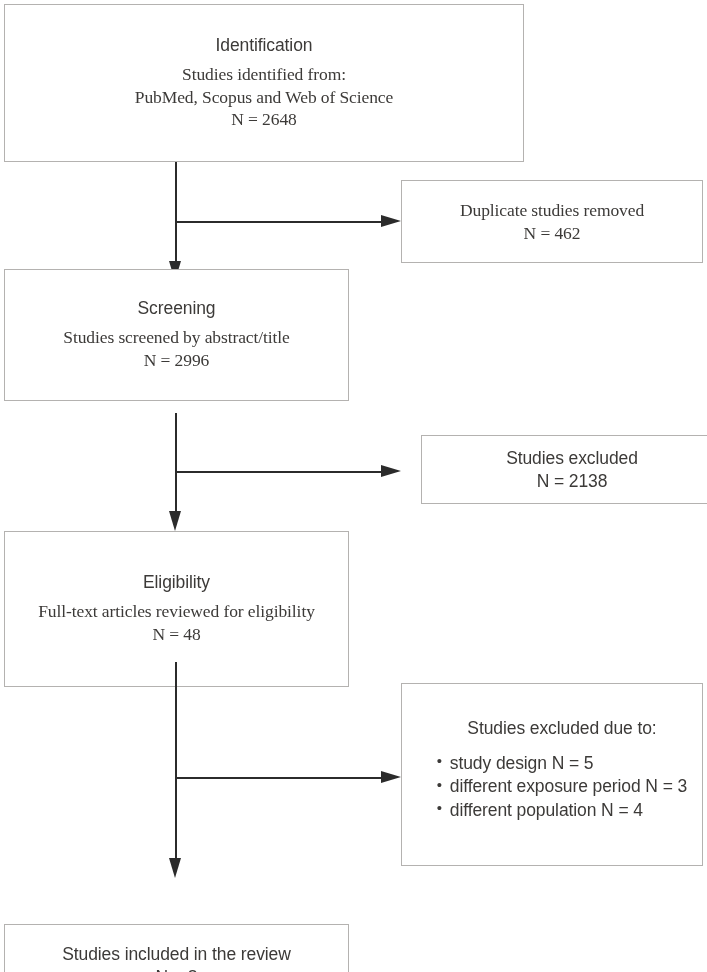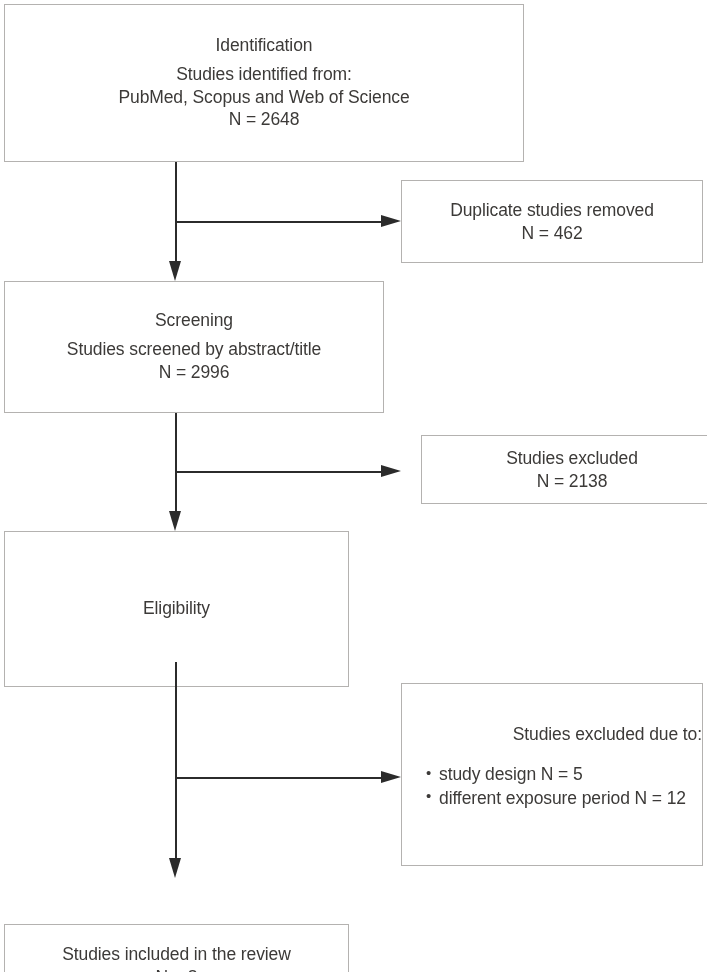--- a/index.html
+++ b/index.html
@@ -46,44 +46,44 @@
   }
 
   .box-body {
     font-size: 17.5px;
     line-height: 1.30;
     color: #3c3a38;
     white-space: pre-line;
   }
 
   
-  .stage-label + .box-body { margin-top: 6px; }
+  .stage-label + .box-body { margin-top: 6px; font-family: Liberation Serif, serif; }
 
   
   #box-identification { left: 4px;  top: 4px;   width: 520px; height: 158px; }
-  #box-screening     { left: 4px;  top: 281px; width: 380px; height: 132px; }
+  #box-screening     { left: 4px;  top: 269px; width: 345px; height: 132px; }
   #box-eligibility   { left: 4px;  top: 531px; width: 345px; height: 156px; }
   #box-included      { left: 4px;  top: 924px; width: 345px; height: 84px;  }
 
   
-  #box-duplicates    { left: 401px; top: 180px; width: 302px; height: 83px; }
+  #box-duplicates    { left: 401px; top: 180px; width: 302px; height: 83px; font-family: Liberation Serif, serif; }
   #box-excluded      { left: 421px; top: 435px; width: 302px; height: 69px; }
   #box-excl-reasons  { left: 401px; top: 683px; width: 302px; height: 183px;
-                       align-items: flex-end; justify-content: center;
+                       align-items: center; justify-content: center;
                        text-align: left; padding: 0 0 0 20px; }
 
   
   .reasons-title {
     font-size: 17.5px;
     line-height: 1.30;
     margin-bottom: 2px;
   }
   .reasons-list {
     list-style: none;
-    margin: 16px;
+    margin: 10px;
     padding: 0;
   }
   .reasons-list li {
     font-size: 17.5px;
     line-height: 1.34;
     position: relative;
     padding-left: 13px;
     white-space: pre;
   }
   .reasons-list li::before {
@@ -180,32 +180,35 @@
   <div class="arrow-right" id="arrowr-2"></div>
   <div class="arrow-down" id="arrowd-2"></div>
 
   <div class="box" id="box-excluded">
     <div class="box-body">Studies excluded
 N = 2138</div>
   </div>
 
   <div class="box" id="box-eligibility">
     <div class="stage-label">Eligibility</div>
+    <div class="box-body">Full-text articles reviewed for eligibility
+N = 48</div>
   </div>
 
   <div class="v-line" id="vline-3"></div>
   <div class="h-line" id="hline-3"></div>
   <div class="arrow-right" id="arrowr-3"></div>
   <div class="arrow-down" id="arrowd-3"></div>
 
   <div class="box" id="box-excl-reasons">
     <div class="reasons-title">Studies excluded due to:</div>
     <ul class="reasons-list">
       <li>study design N = 5</li>
-      <li>different exposure period N = 12</li>
+      <li>different exposure period N = 3</li>
+      <li>different population N = 4</li>
     </ul>
   </div>
 
   <div class="box" id="box-included">
     <div class="box-body">Studies included in the review
 N = 8</div>
   </div>
 
 </div>
 

